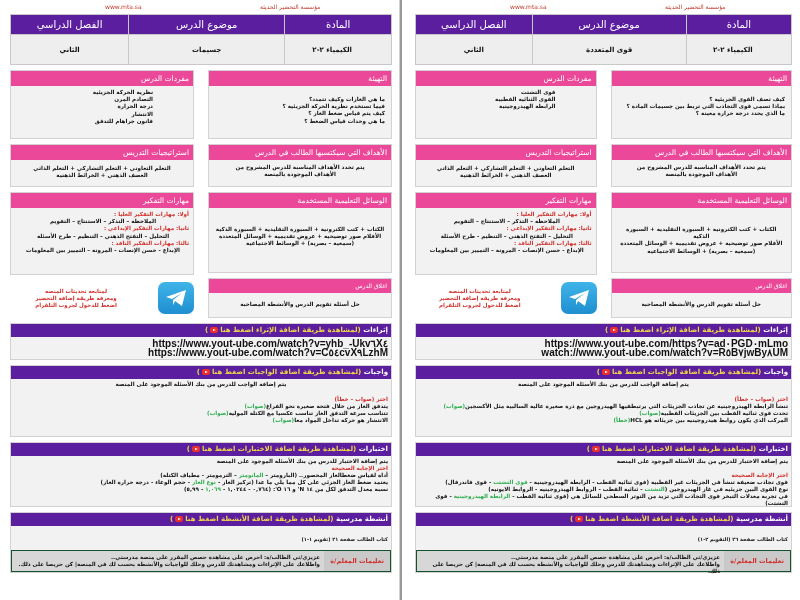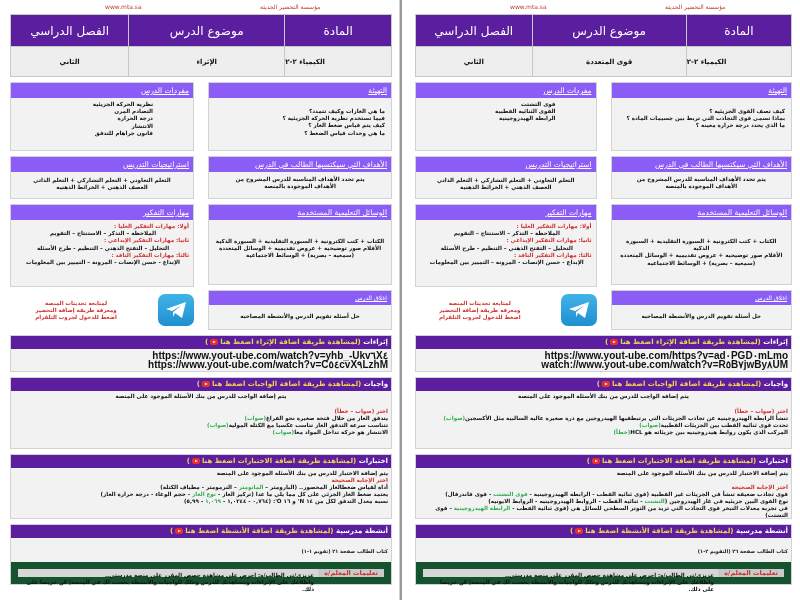--- a/index.html
+++ b/index.html
@@ -9,47 +9,47 @@
   .divider { position: absolute; left: 399px; top: 0; width: 3px; height: 600px; background: #9a9a9a; border-left: 1px solid #d0d0d0; }
   .page { position: relative; width: 400px; height: 600px; direction: rtl; overflow: hidden; }
   .page.left { padding: 0 8px 0 10px; }
   .page.right { padding: 0 8px 0 15px; }
 
   .top-line { height: 12px; position: relative; font-size: 6px; }
   .top-line .site { position: absolute; left: 95px; top: 3px; color: #c0392b; direction: ltr; }
   .top-line .org { position: absolute; left: 250px; top: 3px; color: #c0392b; }
 
   .info-table { width: 100%; border-collapse: collapse; margin-top: 2px; font-size: 7px; }
-  .info-table th { background: #5b1e9e; color: #fff; font-weight: normal; height: 32px; border: 1px solid #c8c8c8; font-size: 12px; }
+  .info-table th { background: #5b1e9e; color: #fff; font-weight: normal; height: 20px; border: 1px solid #c8c8c8; font-size: 10px; }
   .info-table td { background: #eeeeee; color: #111; font-weight: bold; height: 30px; text-align: center; border: 1px solid #c8c8c8; }
-  .info-table td.subj { text-align: left; padding-right: 12px; }
+  .info-table td.subj { text-align: center; padding-right: 12px; }
 
   .grid { display: flex; gap: 14px; margin-top: 5px; }
   .col { flex: 1; display: flex; flex-direction: column; gap: 5px; }
 
   .box { border: 1px solid #d2d2d2; background: #f2f2f2; }
-  .box-head { background: #8b5cf6; color: #fff; font-size: 7.5px; height: 15px; line-height: 15px; padding-right: 4px; text-decoration: underline; }
+  .box-head { background: #ec4899; color: #fff; font-size: 7.5px; height: 15px; line-height: 15px; padding-right: 4px; }
   .box-body { font-size: 5.6px; color: #111; font-weight: bold; padding: 3px 6px; line-height: 7.2px; }
   .box-body.center { text-align: center; }
   .red { color: #d0312d; }
   .green { color: #2eae50; }
 
   .promo { display: flex; height: 36px; align-items: center; }
   .promo-text { flex: 1; text-align: center; color: #d0312d; font-size: 5.5px; font-weight: bold; line-height: 7px; }
   .tg { width: 36px; height: 32px; border-radius: 7px; background: linear-gradient(#3fb4e8, #1f8fd0); display: flex; align-items: center; justify-content: center; margin-left: 16px; }
 
   .wide { margin-top: 5px; border: 1px solid #d2d2d2; background: #f2f2f2; }
   .wide-head { background: #5b1e9e; color: #f0d64d; font-size: 7px; height: 13px; line-height: 13px; padding-right: 3px; font-weight: bold; }
   .wide-head .lbl { color: #fff; }
   .yt { display: inline-block; width: 8px; height: 6px; background: #e63030; border-radius: 2px; vertical-align: middle; position: relative; margin: 0 2px; }
   .yt::after { content: ""; position: absolute; left: 3px; top: 1.5px; border-left: 3px solid #fff; border-top: 1.5px solid transparent; border-bottom: 1.5px solid transparent; }
   .links { direction: ltr; text-align: right; font-size: 10px; font-family: "Liberation Sans", sans-serif; font-weight: bold; padding: 2px 3px; line-height: 9px; color: #111; }
   .wide-body { font-size: 5.6px; font-weight: bold; color: #111; padding: 2px 3px; line-height: 7px; }
 
-  .notes { display: flex; margin-top: 0; height: 22px; background: #c9c9c9; border: 7px solid #14532d; }
+  .notes { display: flex; margin-top: 0; height: 22px; background: #c9c9c9; border: 1px solid #14532d; }
   .notes .title { width: 66px; text-align: center; color: #d0312d; font-size: 6.5px; font-weight: bold; display: flex; align-items: center; justify-content: center; }
   .notes .text { flex: 1; font-size: 5.5px; font-weight: bold; color: #111; padding: 3px 4px; line-height: 7px; background: #d7d7d7; }
 </style>
 </head>
 <body>
 
 <div class="viewport">
 
   <div class="page left">
   <div class="top-line">
@@ -58,21 +58,21 @@
   </div>
   <table class="info-table">
     <tbody>
           <tr>
       <th style="width:28%">المادة</th>
       <th style="width:41%">موضوع الدرس</th>
       <th style="width:31%">الفصل الدراسي</th>
     </tr>
     <tr>
       <td class="subj">الكيمياء ٢-٢</td>
-      <td>الإثراء</td>
+      <td>جسيمات</td>
       <td>الثاني</td>
     </tr>
   </tbody>
       </table>
 
   <div class="grid">
     <div class="col">
       <div class="box">
         <div class="box-head">التهيئة</div>
         <div class="box-body" style="height:52px;padding-top:10px">

